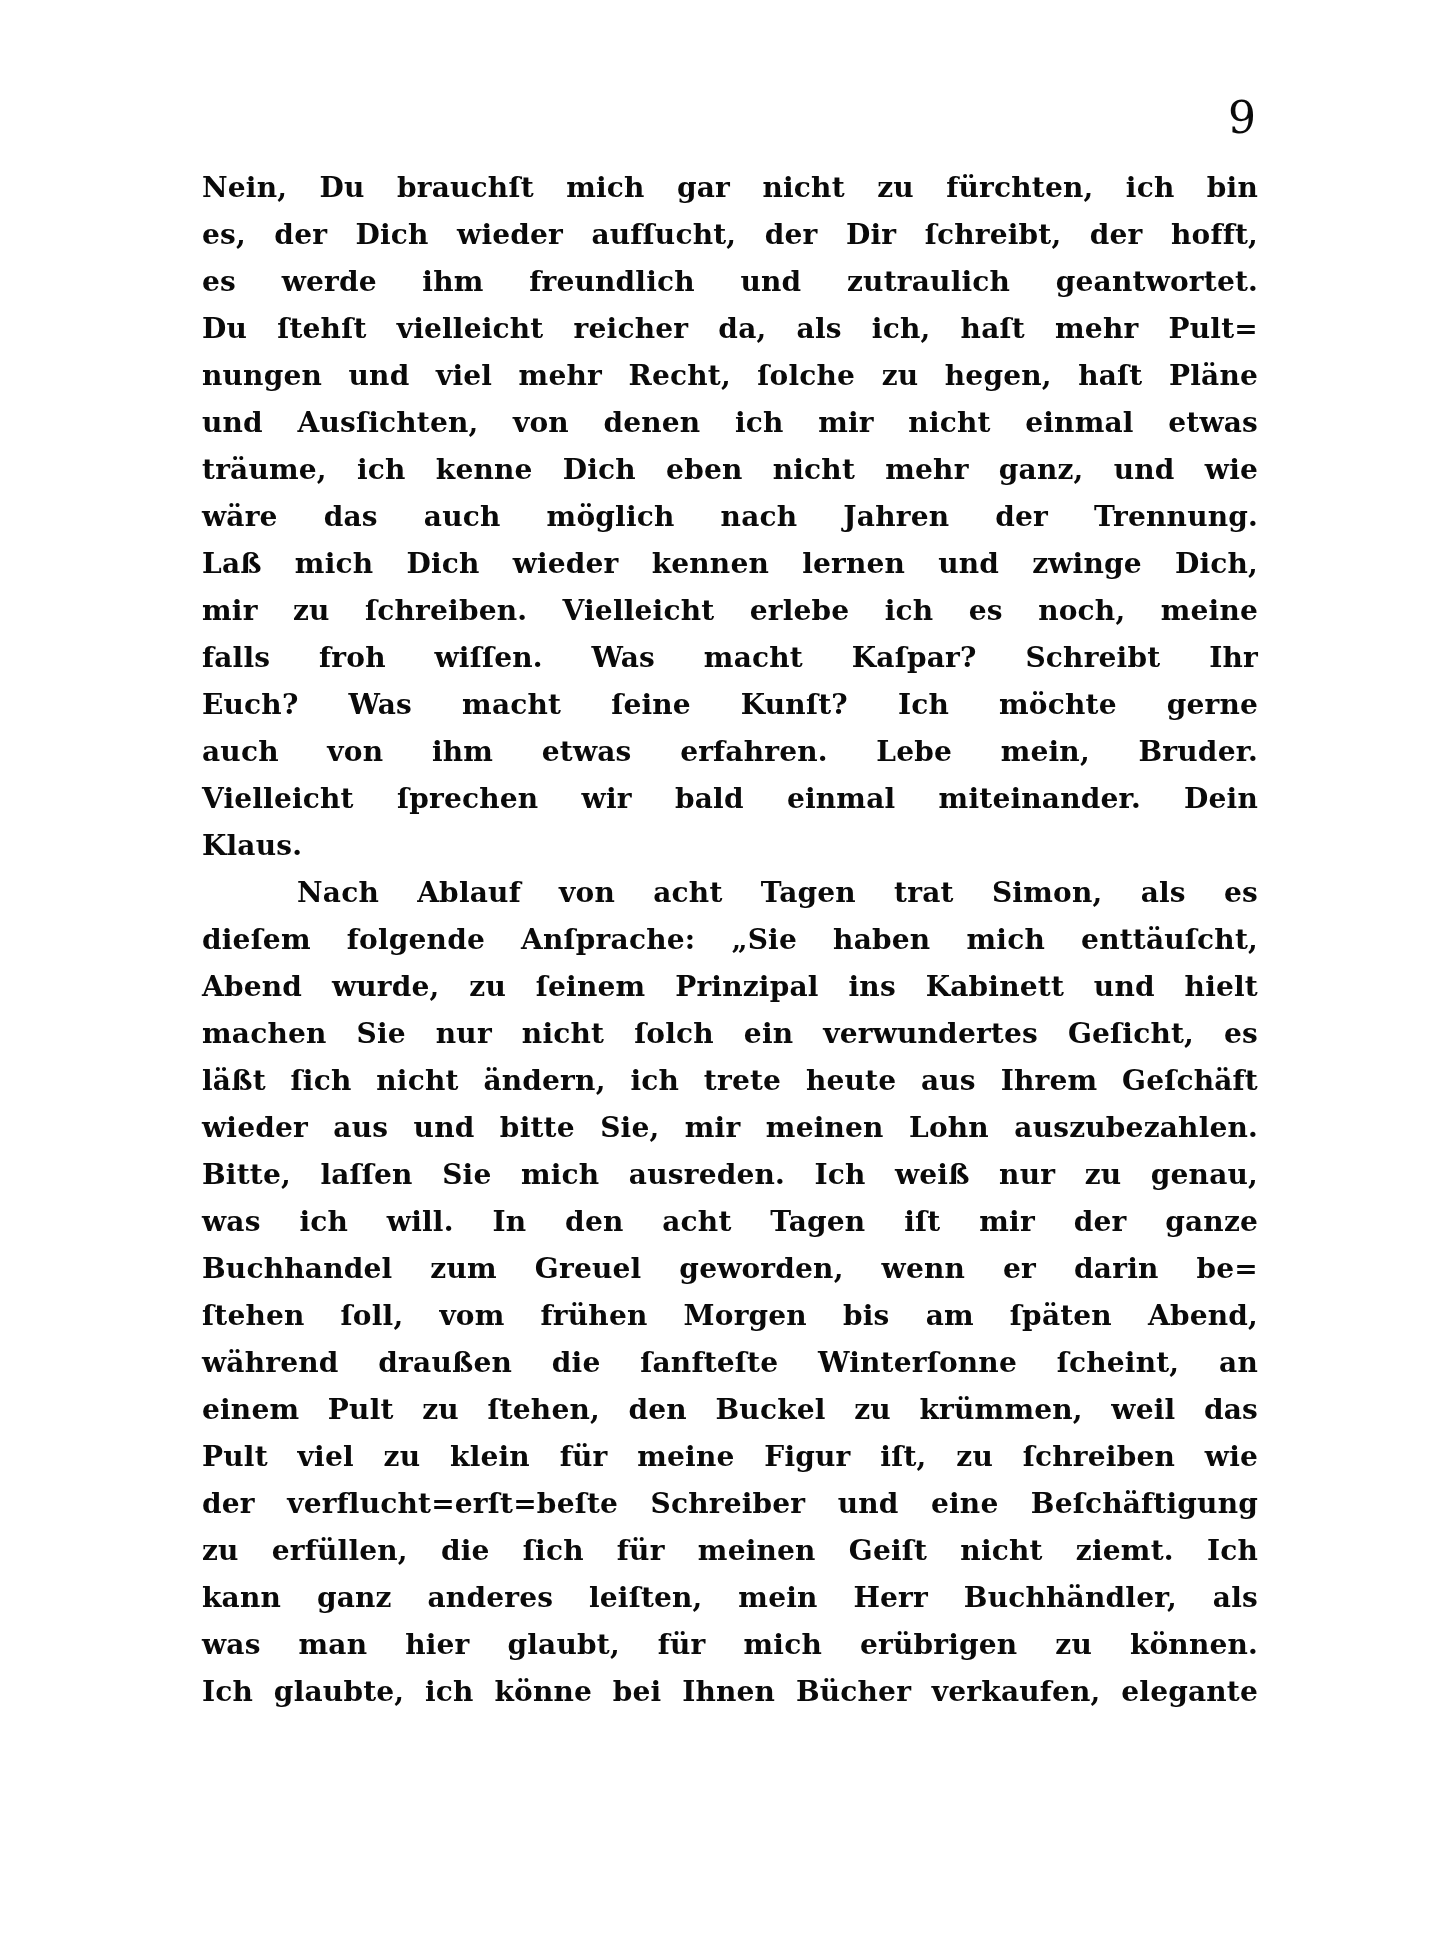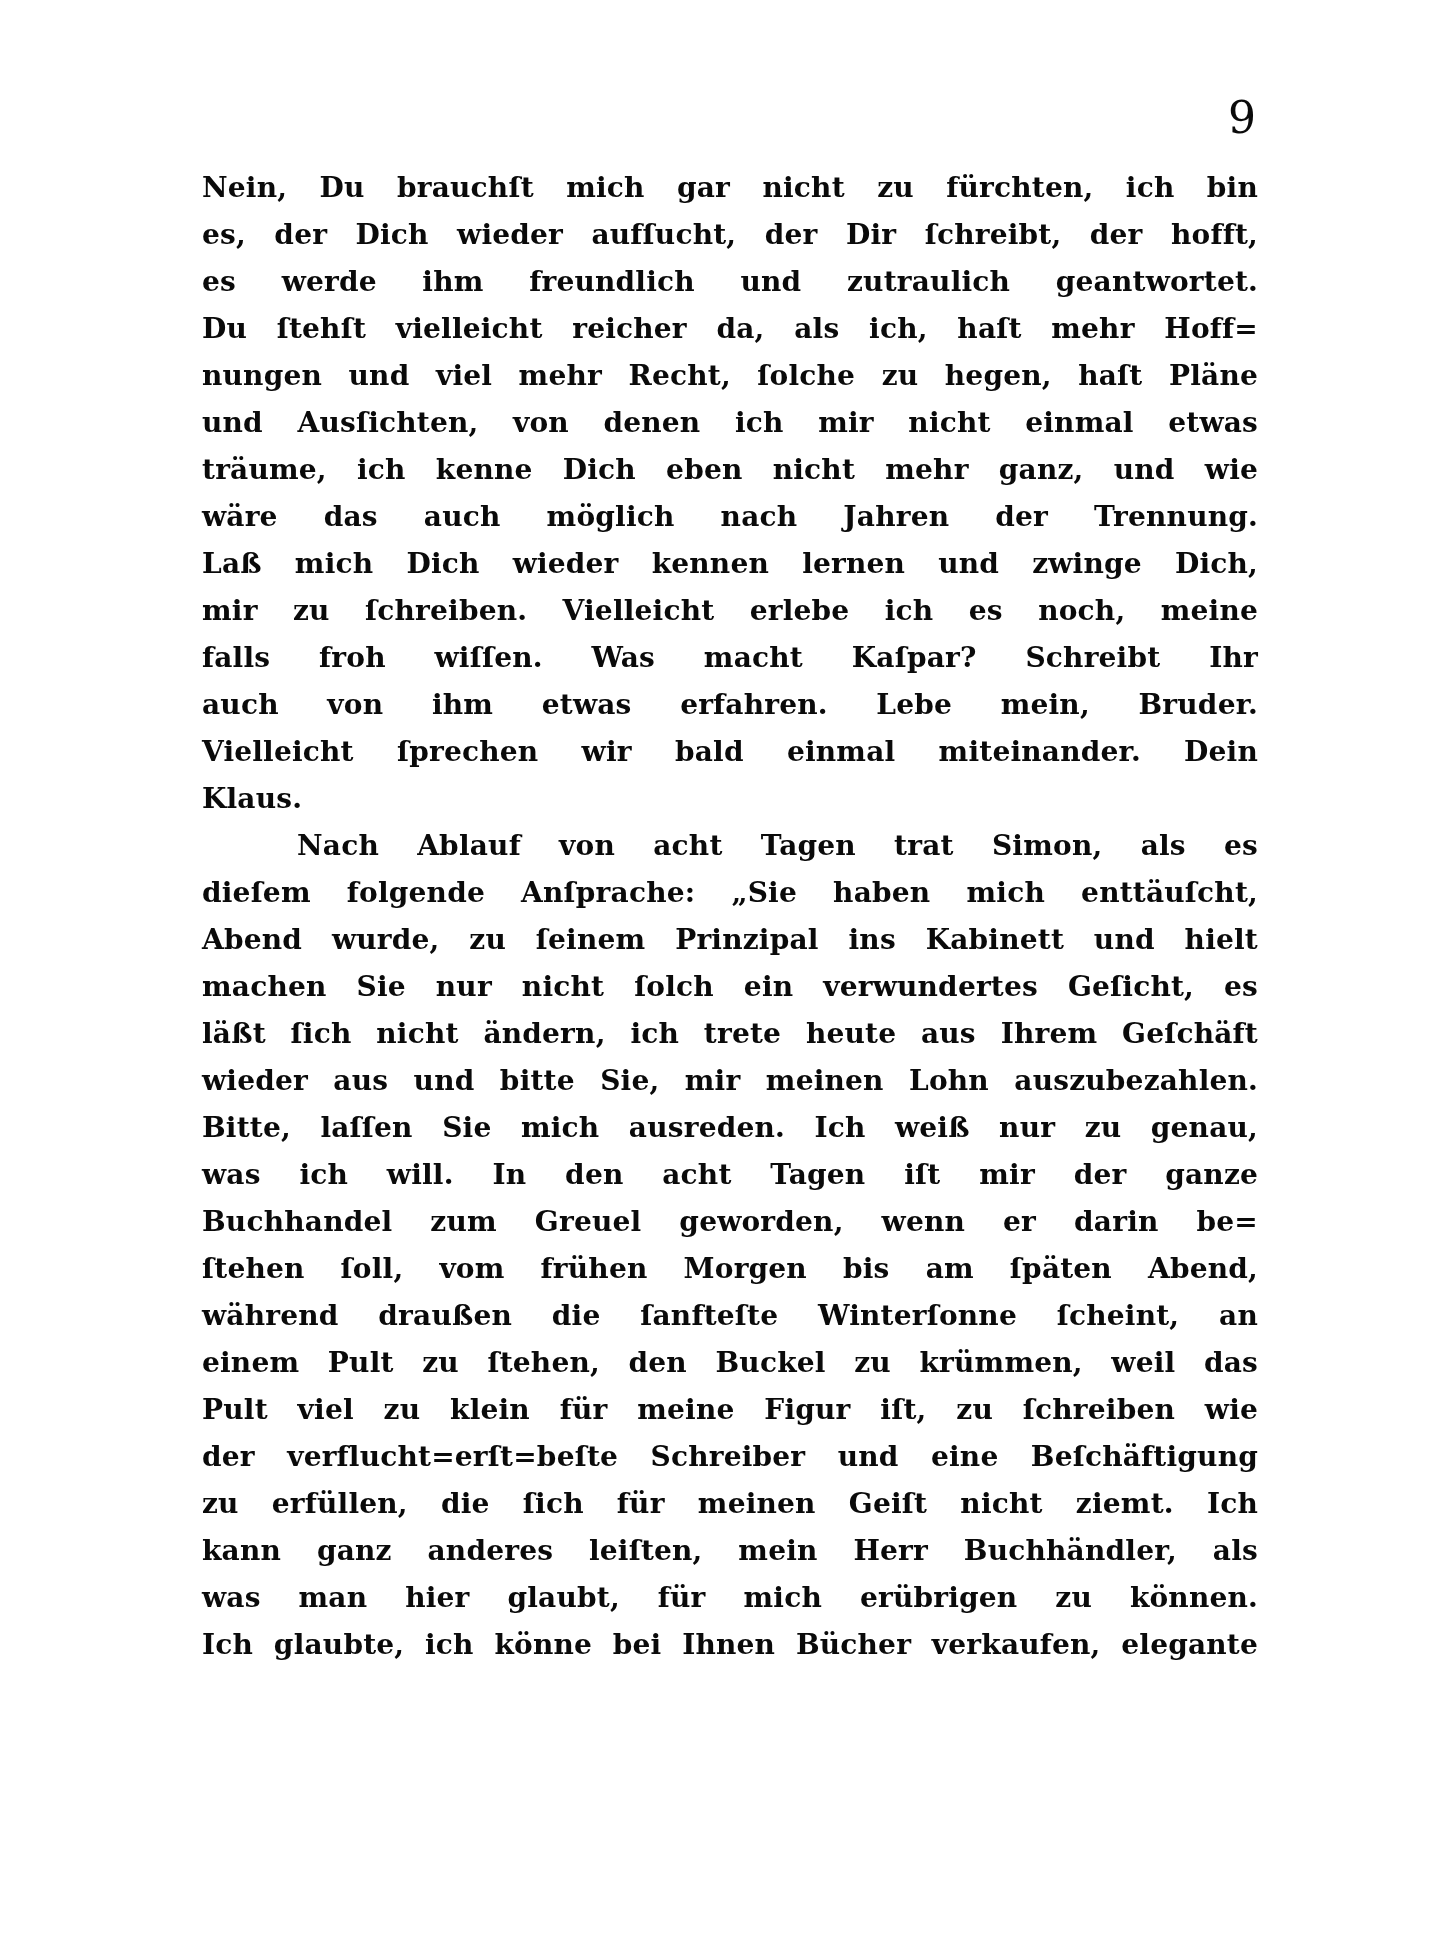--- a/index.html
+++ b/index.html
@@ -53,28 +53,29 @@
 </style>
 </head>
 <body>
 
 <div class="page">
   <div class="pagenum">9</div>
   <div class="textblock">
       <div class="line">Nein, Du brauchſt mich gar nicht zu fürchten, ich bin</div>
       <div class="line">es, der Dich wieder aufſucht, der Dir ſchreibt, der hofft,</div>
       <div class="line">es werde ihm freundlich und zutraulich geantwortet.</div>
-      <div class="line">Du ſtehſt vielleicht reicher da, als ich, haſt mehr Hoff=</div>
+      <div class="line">Du ſtehſt vielleicht reicher da, als ich, haſt mehr Pult=</div>
       <div class="line">nungen und viel mehr Recht, ſolche zu hegen, haſt Pläne</div>
       <div class="line">und Ausſichten, von denen ich mir nicht einmal etwas</div>
       <div class="line">träume, ich kenne Dich eben nicht mehr ganz, und wie</div>
       <div class="line">wäre das auch möglich nach Jahren der Trennung.</div>
       <div class="line">Laß mich Dich wieder kennen lernen und zwinge Dich,</div>
       <div class="line">mir zu ſchreiben.  Vielleicht erlebe ich es noch, meine</div>
       <div class="line">falls froh wiſſen.  Was macht Kaſpar?  Schreibt Ihr</div>
+      <div class="line">Euch?  Was macht ſeine Kunſt?  Ich möchte gerne</div>
       <div class="line">auch von ihm etwas erfahren.  Lebe mein, Bruder.</div>
       <div class="line">Vielleicht ſprechen wir bald einmal miteinander.  Dein</div>
       <div class="line nojust">Klaus.</div>
       <div class="line indent">Nach Ablauf von acht Tagen trat Simon, als es</div>
       <div class="line">dieſem folgende Anſprache: „Sie haben mich enttäuſcht,</div>
       <div class="line">Abend wurde, zu ſeinem Prinzipal ins Kabinett und hielt</div>
       <div class="line">machen Sie nur nicht ſolch ein verwundertes Geſicht, es</div>
       <div class="line">läßt ſich nicht ändern, ich trete heute aus Ihrem Geſchäft</div>
       <div class="line">wieder aus und bitte Sie, mir meinen Lohn auszubezahlen.</div>
       <div class="line">Bitte, laſſen Sie mich ausreden.  Ich weiß nur zu genau,</div>

